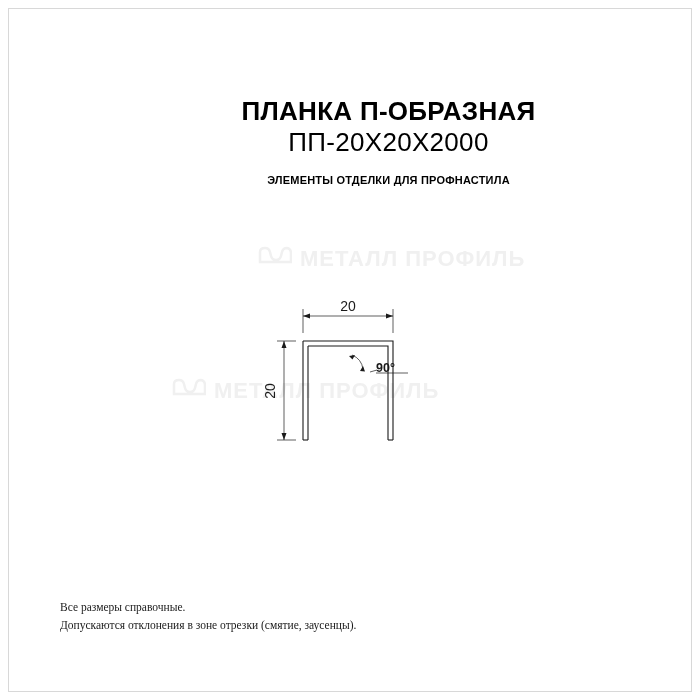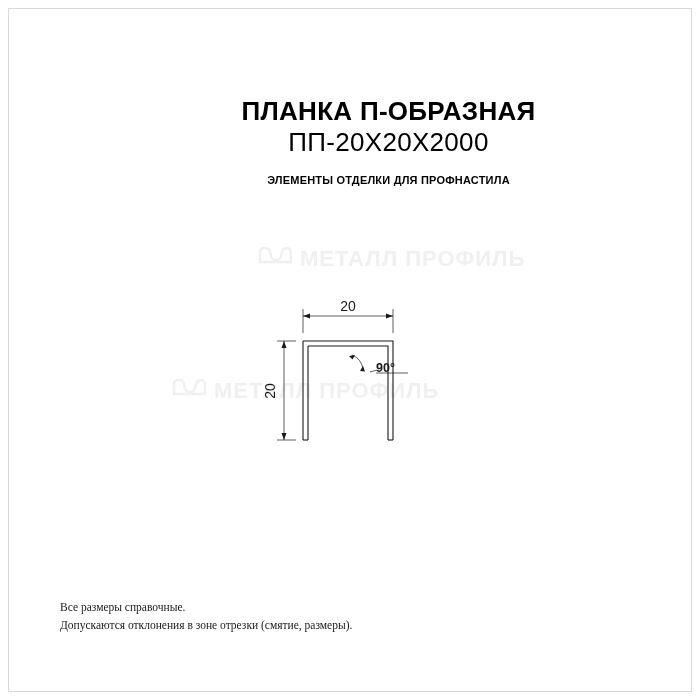--- a/index.html
+++ b/index.html
@@ -158,16 +158,16 @@
 
     <text x="348" y="311" text-anchor="middle" font-family="Liberation Sans, sans-serif" font-size="14" fill="#1a1a1a">20</text>
 
     <text x="275" y="391" text-anchor="middle" font-family="Liberation Sans, sans-serif" font-size="14" fill="#1a1a1a" transform="rotate(-90 275 391)">20</text>
 
     <text x="376" y="372" text-anchor="start" font-family="Liberation Sans, sans-serif" font-size="12.5" font-weight="bold" fill="#1a1a1a">90°</text>
   </svg>
 
   <div class="notes">
     <div>Все размеры справочные.</div>
-    <div>Допускаются отклонения в зоне отрезки (смятие, размеры).</div>
+    <div>Допускаются отклонения в зоне отрезки (смятие, заусенцы).</div>
   </div>
 
 </div>
 
 </body></html>

